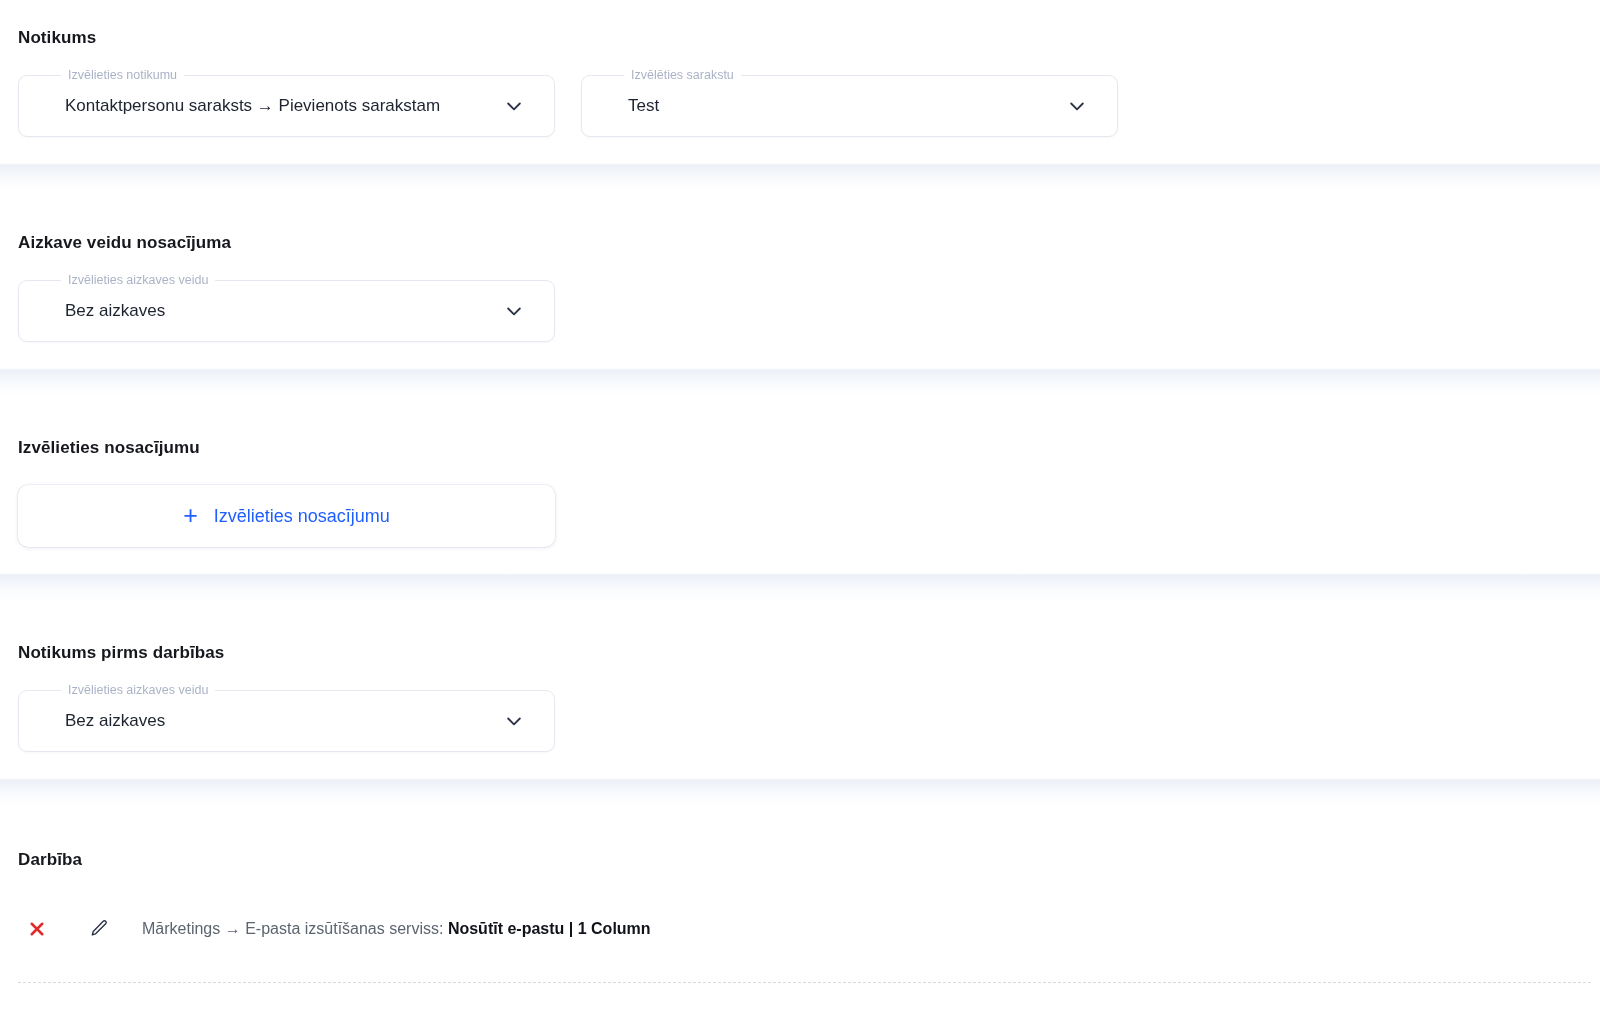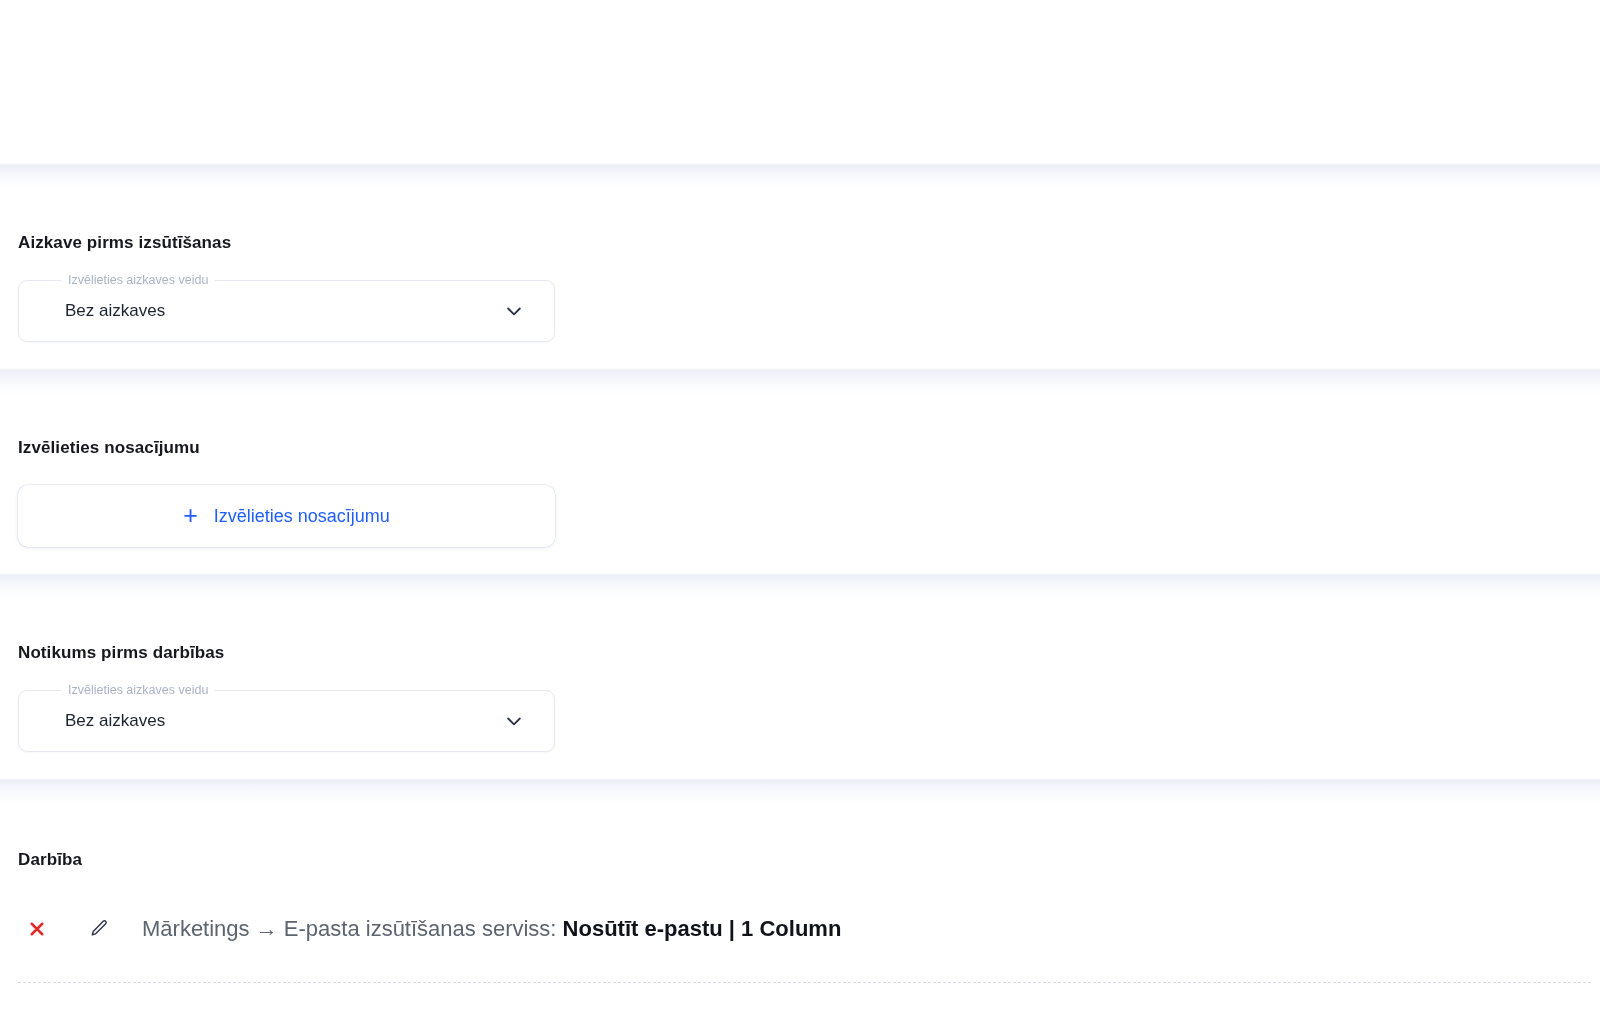--- a/index.html
+++ b/index.html
@@ -148,21 +148,21 @@
   .action-edit {
     width: 22px;
     height: 22px;
     margin-left: 42px;
     display: block;
     cursor: pointer;
   }
 
   .action-text {
     margin-left: 32px;
-    font-size: 22px;
+    font-size: 16px;
     color: #5c6470;
     white-space: nowrap;
   }
 
   .action-text b {
     color: #10131a;
     font-weight: bold;
   }
 
   .dashed-divider {
@@ -171,25 +171,44 @@
     width: 1573px;
     height: 0;
     border-top: 1px dashed #d7dae1;
   }
 </style>
 </head>
 <body>
 
 <div class="page">
 
+  <div class="section" style="top:0; height:163px;">
+    <div class="section-title" style="top:28px;">Notikums</div>
+
+    <div class="field" style="left:18px; top:75px; width:537px;">
+      <span class="field-label">Izvēlieties notikumu</span>
+      <span class="field-value">Kontaktpersonu saraksts → Pievienots sarakstam</span>
+      <svg class="chevron" viewBox="0 0 24 24" fill="none">
+        <path d="M5 9l7 7 7-7" stroke="#2b3245" stroke-width="2.2" stroke-linecap="round" stroke-linejoin="round"></path>
+      </svg>
+    </div>
+
+    <div class="field" style="left:581px; top:75px; width:537px;">
+      <span class="field-label">Izvēlēties sarakstu</span>
+      <span class="field-value">Test</span>
+      <svg class="chevron" viewBox="0 0 24 24" fill="none">
+        <path d="M5 9l7 7 7-7" stroke="#2b3245" stroke-width="2.2" stroke-linecap="round" stroke-linejoin="round"></path>
+      </svg>
+    </div>
+  </div>
 
   <div class="separator" style="top:163px;"></div>
 
   <div class="section" style="top:191px; height:177px;">
-    <div class="section-title" style="top:42px;">Aizkave pirms izsūtīšanas</div>
+    <div class="section-title" style="top:42px;">Aizkave veidu nosacījuma</div>
 
     <div class="field" style="left:18px; top:89px; width:537px;">
       <span class="field-label">Izvēlieties aizkaves veidu</span>
       <span class="field-value">Bez aizkaves</span>
       <svg class="chevron" viewBox="0 0 24 24" fill="none">
         <path d="M5 9l7 7 7-7" stroke="#2b3245" stroke-width="2.2" stroke-linecap="round" stroke-linejoin="round"></path>
       </svg>
     </div>
   </div>
 

